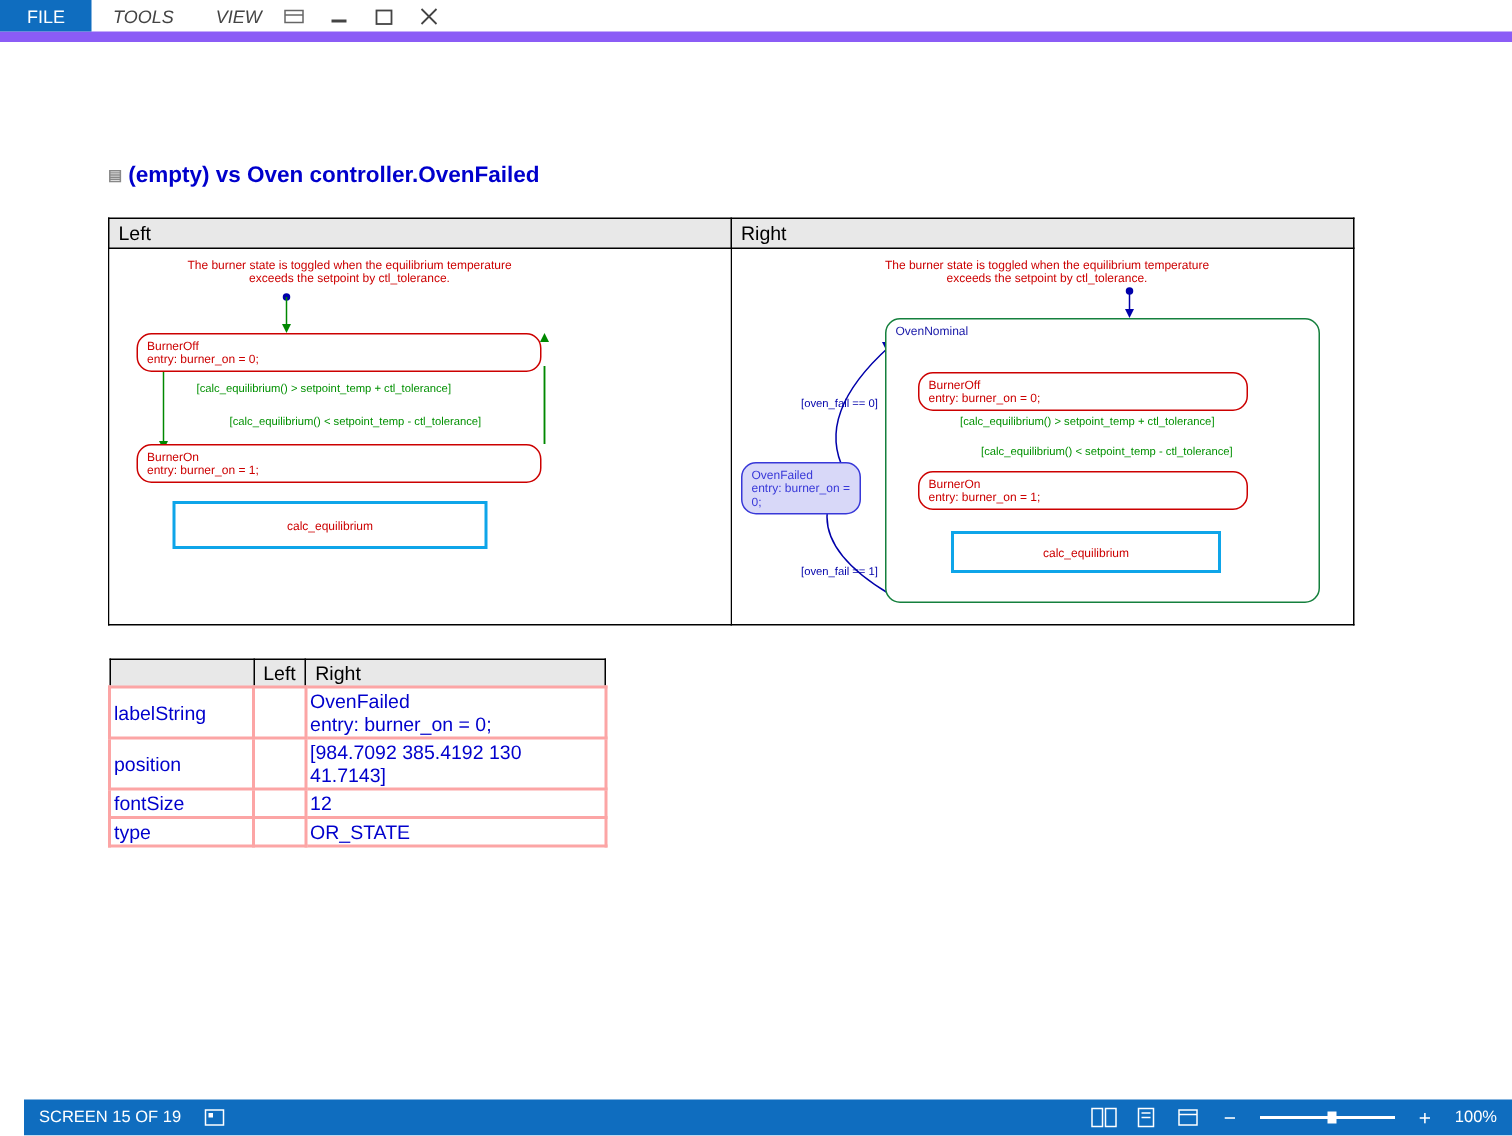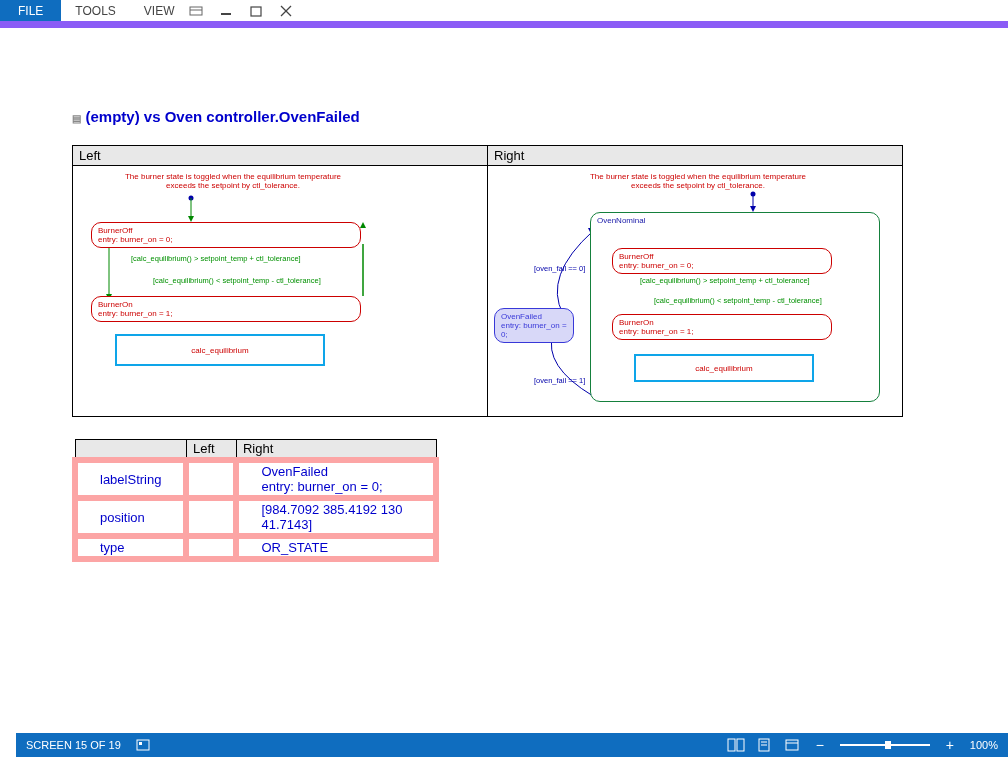--- a/index.html
+++ b/index.html
@@ -1,21 +1,21 @@
 <!DOCTYPE html>
 <html><head>
 <meta charset="utf-8">
 <style>
 * { margin: 0; padding: 0; box-sizing: border-box; }
 body { font-family: "Segoe UI", Tahoma, sans-serif; font-size: 12px; background: #fff; width: 1008px; height: 757px; overflow: hidden; position: relative; }
 
 
 .titlebar { height: 28px; background: #fff; border-bottom: 7px solid #8b5cf6; display: flex; align-items: stretch; }
 .file-tab { background: #0f6dbf; color: #fff; padding: 0 18px; display: flex; align-items: center; font-size: 12px; }
-.menu-item { padding: 0 14px; display: flex; align-items: center; color: #444; font-size: 12px; cursor: pointer; }
+.menu-item { padding: 0 14px; display: flex; align-items: center; color: #444; font-size: 12px; cursor: pointer; font-style: italic; }
 .title-center { flex: 1; display: flex; align-items: center; justify-content: center; color: #555; font-size: 12px; }
 .win-controls { display: flex; align-items: center; gap: 14px; padding-right: 12px; }
 .win-btn { width: 16px; height: 16px; display: flex; align-items: center; justify-content: center; color: #666; cursor: pointer; }
 
 
 .doc-area { position: absolute; top: 28px; left: 0; right: 0; bottom: 24px; background: #fff; overflow: hidden; }
 .page { position: absolute; top: 10px; left: 10px; right: 10px; bottom: 10px; background: #fff; }
 
 
 .nav-arrow { position: absolute; top: 350px; width: 32px; height: 32px; border: 1px solid #ccc; border-radius: 50%; display: flex; align-items: center; justify-content: center; color: #aaa; cursor: pointer; background: #fff; }
@@ -37,21 +37,21 @@
 .annot { color: #cc0000; font-size: 8px; text-align: center; position: absolute; }
 .state-box { position: absolute; border: 1px solid #cc0000; border-radius: 10px; padding: 3px 6px; font-size: 8px; color: #cc0000; background: #fff; }
 .state-box.blue { border-color: #3838d8; color: #3838d8; background: #d8d8f8; }
 .state-box.darkblue { border: 1px solid #15803d; color: #1818a8; background: #fff; }
 .func-box { position: absolute; border: 2px solid #0ea5e9; color: #cc0000; font-size: 8px; display: flex; align-items: center; justify-content: center; }
 .trans-label { position: absolute; color: #009000; font-size: 7.5px; }
 
 
 .prop-table { border-collapse: collapse; margin-top: 22px; font-size: 13px; }
 .prop-table th { border: 1px solid #000; background: #e8e8e8; padding: 1px 6px; font-weight: normal; text-align: left; }
-.prop-table td { border: 6px solid #fca5a5; padding: 1px 22px; color: #0000cc; }
+.prop-table td { border: 2px solid #fca5a5; padding: 1px 2px; color: #0000cc; }
 .prop-table td.key { color: #0000cc; }
 .prop-table td.blank { background: #fff; }
 
 
 .statusbar { position: absolute; bottom: 0; left: 16px; right: 0; height: 24px; background: #0f6dbf; color: #fff; display: flex; align-items: center; font-size: 11px; padding: 0 10px; }
 .status-left { display: flex; align-items: center; gap: 14px; }
 .status-right { margin-left: auto; display: flex; align-items: center; gap: 12px; }
 .status-icon { width: 16px; height: 16px; display: flex; align-items: center; justify-content: center; }
 .zoom-slider { width: 90px; height: 2px; background: #fff; position: relative; }
 .zoom-thumb { position: absolute; left: 50%; top: -3px; width: 6px; height: 8px; background: #fff; }
@@ -204,20 +204,25 @@
           <td class="blank"></td>
           <td style="white-space:pre-line;">OvenFailed
 entry: burner_on = 0;</td>
         </tr>
         <tr>
           <td class="key">position</td>
           <td class="blank"></td>
           <td>[984.7092 385.4192 130 41.7143]</td>
         </tr>
         <tr>
+          <td class="key">fontSize</td>
+          <td class="blank"></td>
+          <td>12</td>
+        </tr>
+        <tr>
           <td class="key">type</td>
           <td class="blank"></td>
           <td>OR_STATE</td>
         </tr>
       </tbody>
         </table>
     </div>
   </div>
 </div>
 

